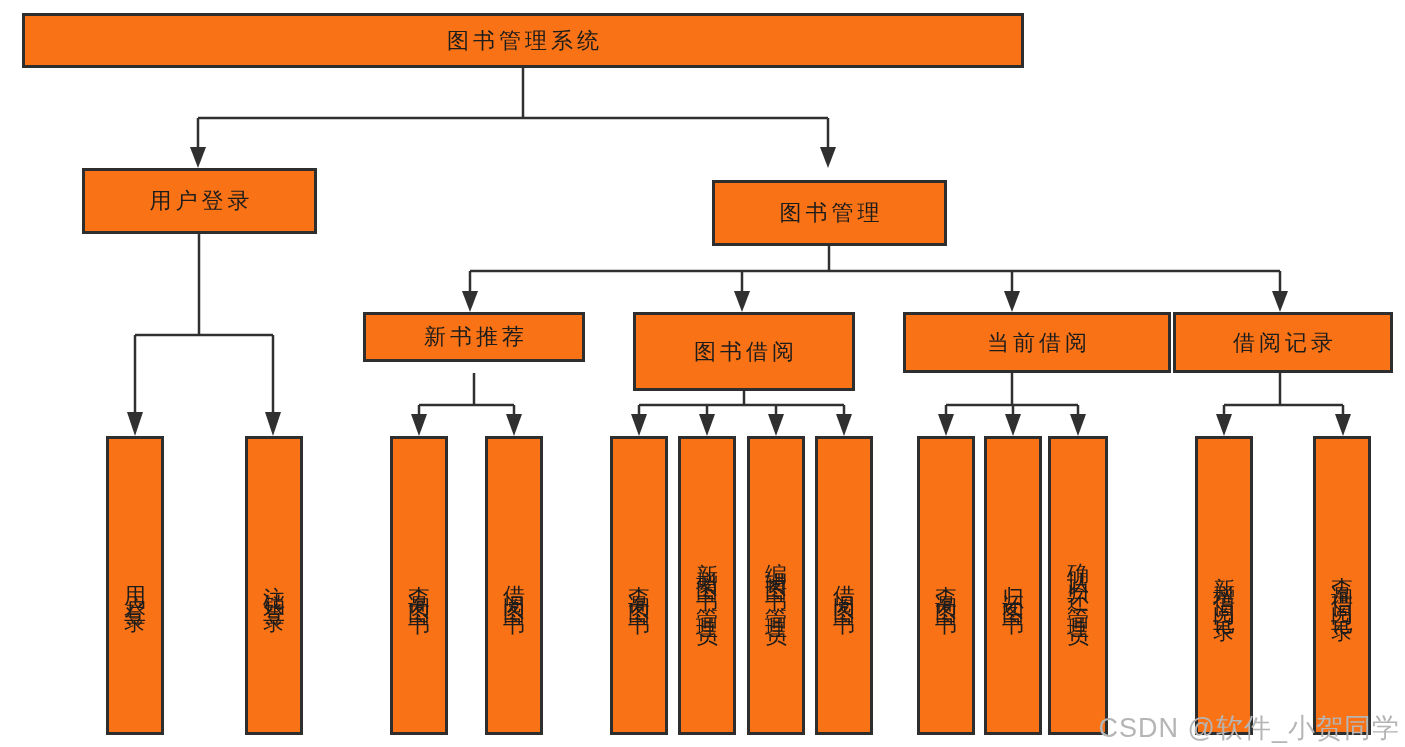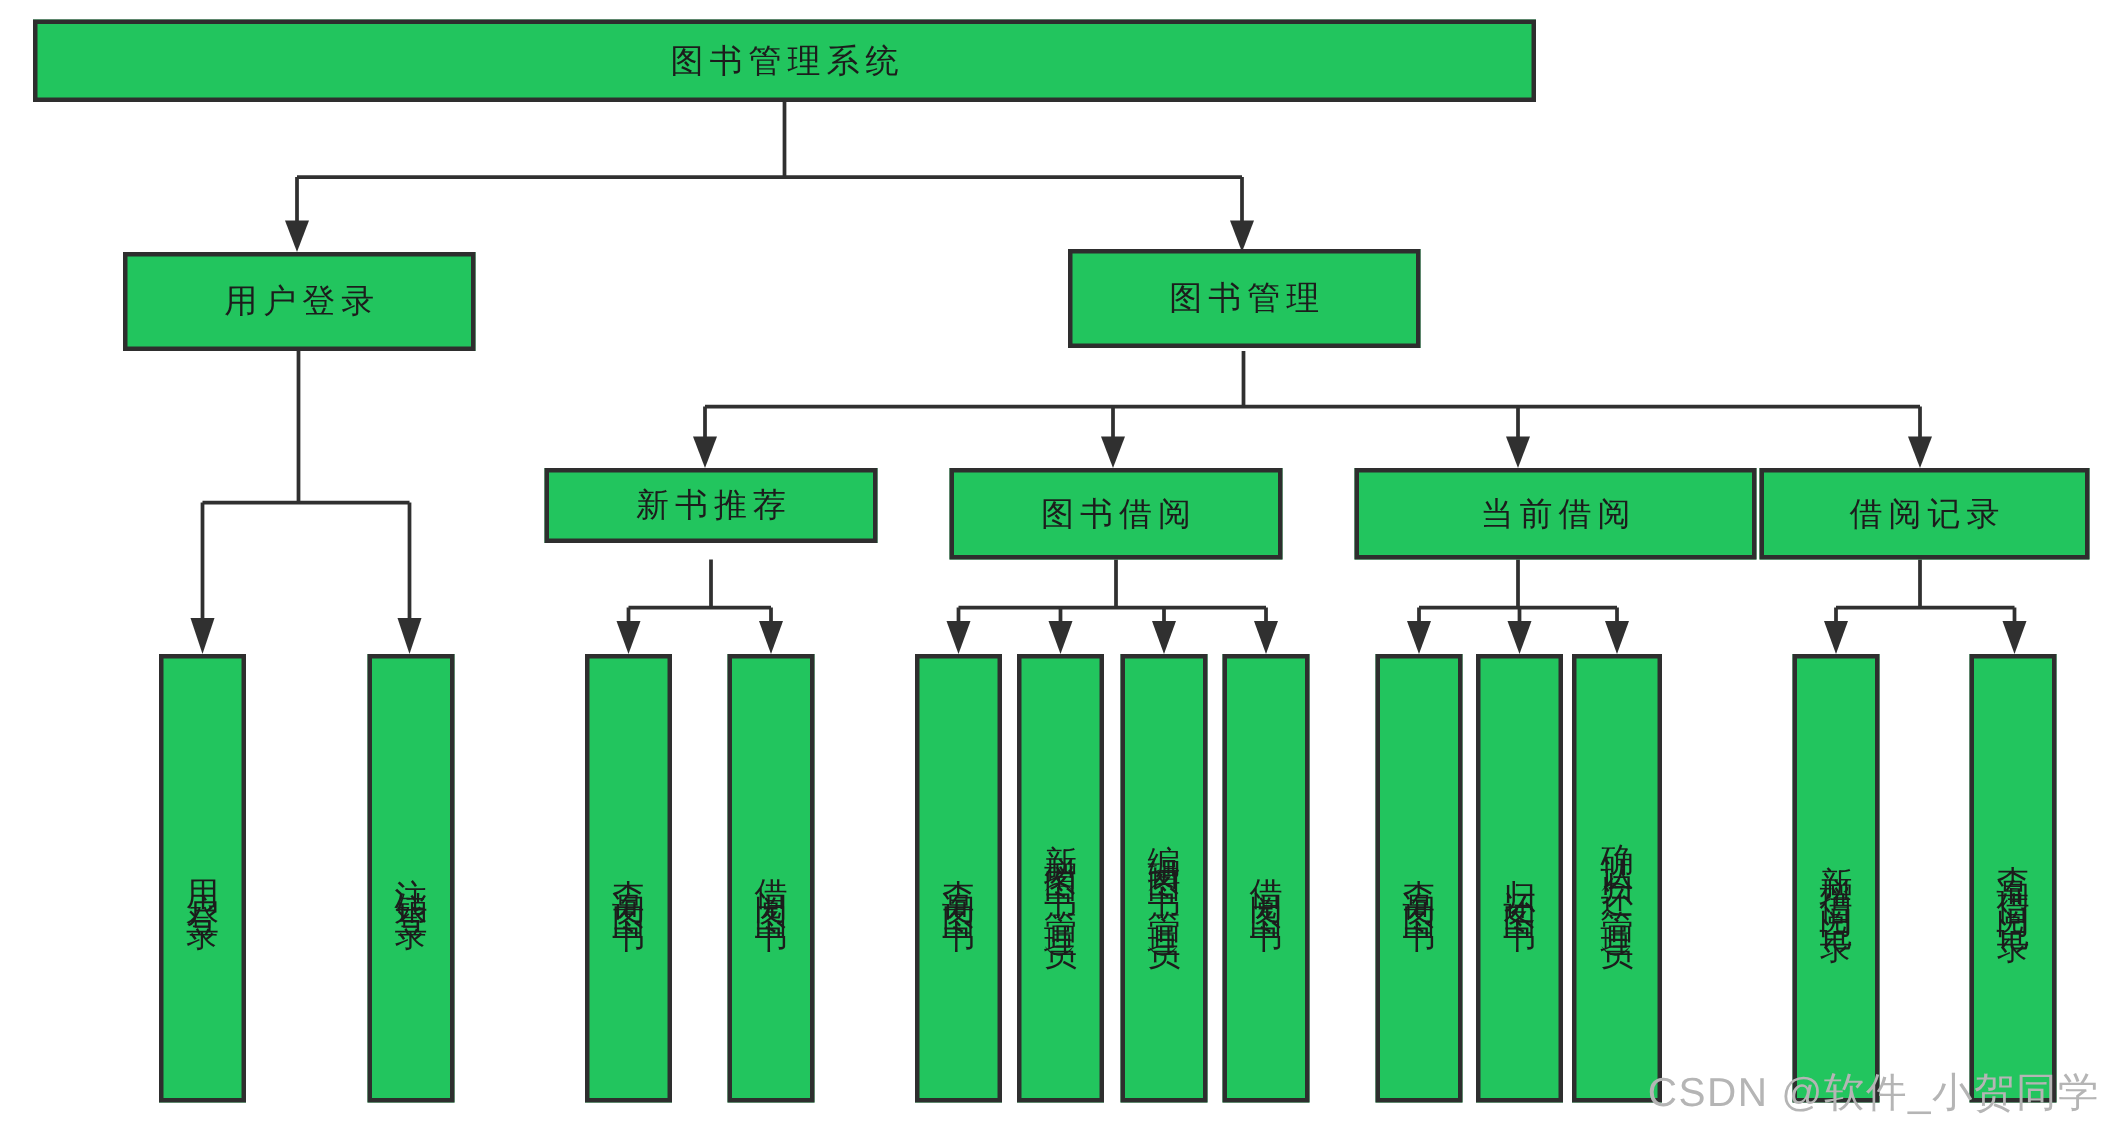--- a/index.html
+++ b/index.html
@@ -18,21 +18,21 @@
   #connectors {
     position: absolute;
     left: 0; top: 0;
     width: 1405px;
     height: 747px;
   }
   .box {
     position: absolute;
     box-sizing: border-box;
     border: 3px solid #2e2e2e;
-    background: #22c55e;
+    background: #f97316;
     display: flex;
     align-items: center;
     justify-content: center;
     color: #1c1c1c;
   }
   .hlabel {
     font-size: 22px;
     letter-spacing: 4px;
     text-indent: 4px; 
     white-space: nowrap;
@@ -128,24 +128,24 @@
       <polygon points="1070,414 1086,414 1078,436"></polygon>
 
       <polygon points="1216,414 1232,414 1224,436"></polygon>
       <polygon points="1335,414 1351,414 1343,436"></polygon>
     </g>
   </svg>
 
   <div class="box hlabel" style="left:22px;top:13px;width:1002px;height:55px">图书管理系统</div>
 
   <div class="box hlabel" style="left:82px;top:168px;width:235px;height:66px">用户登录</div>
-  <div class="box hlabel" style="left:712px;top:166px;width:235px;height:66px">图书管理</div>
+  <div class="box hlabel" style="left:712px;top:180px;width:235px;height:66px">图书管理</div>
 
   <div class="box hlabel" style="left:363px;top:312px;width:222px;height:50px">新书推荐</div>
-  <div class="box hlabel" style="left:633px;top:312px;width:222px;height:61px">图书借阅</div>
+  <div class="box hlabel" style="left:633px;top:312px;width:222px;height:79px">图书借阅</div>
   <div class="box hlabel" style="left:903px;top:312px;width:268px;height:61px">当前借阅</div>
   <div class="box hlabel" style="left:1173px;top:312px;width:220px;height:61px">借阅记录</div>
 
   <div class="box leaf" style="left:106px;top:436px;width:58px;height:299px">用户登录</div>
   <div class="box leaf" style="left:245px;top:436px;width:58px;height:299px">注销登录</div>
 
   <div class="box leaf" style="left:390px;top:436px;width:58px;height:299px">查询图书</div>
   <div class="box leaf" style="left:485px;top:436px;width:58px;height:299px">借阅图书</div>
 
   <div class="box leaf" style="left:610px;top:436px;width:58px;height:299px">查询图书</div>

